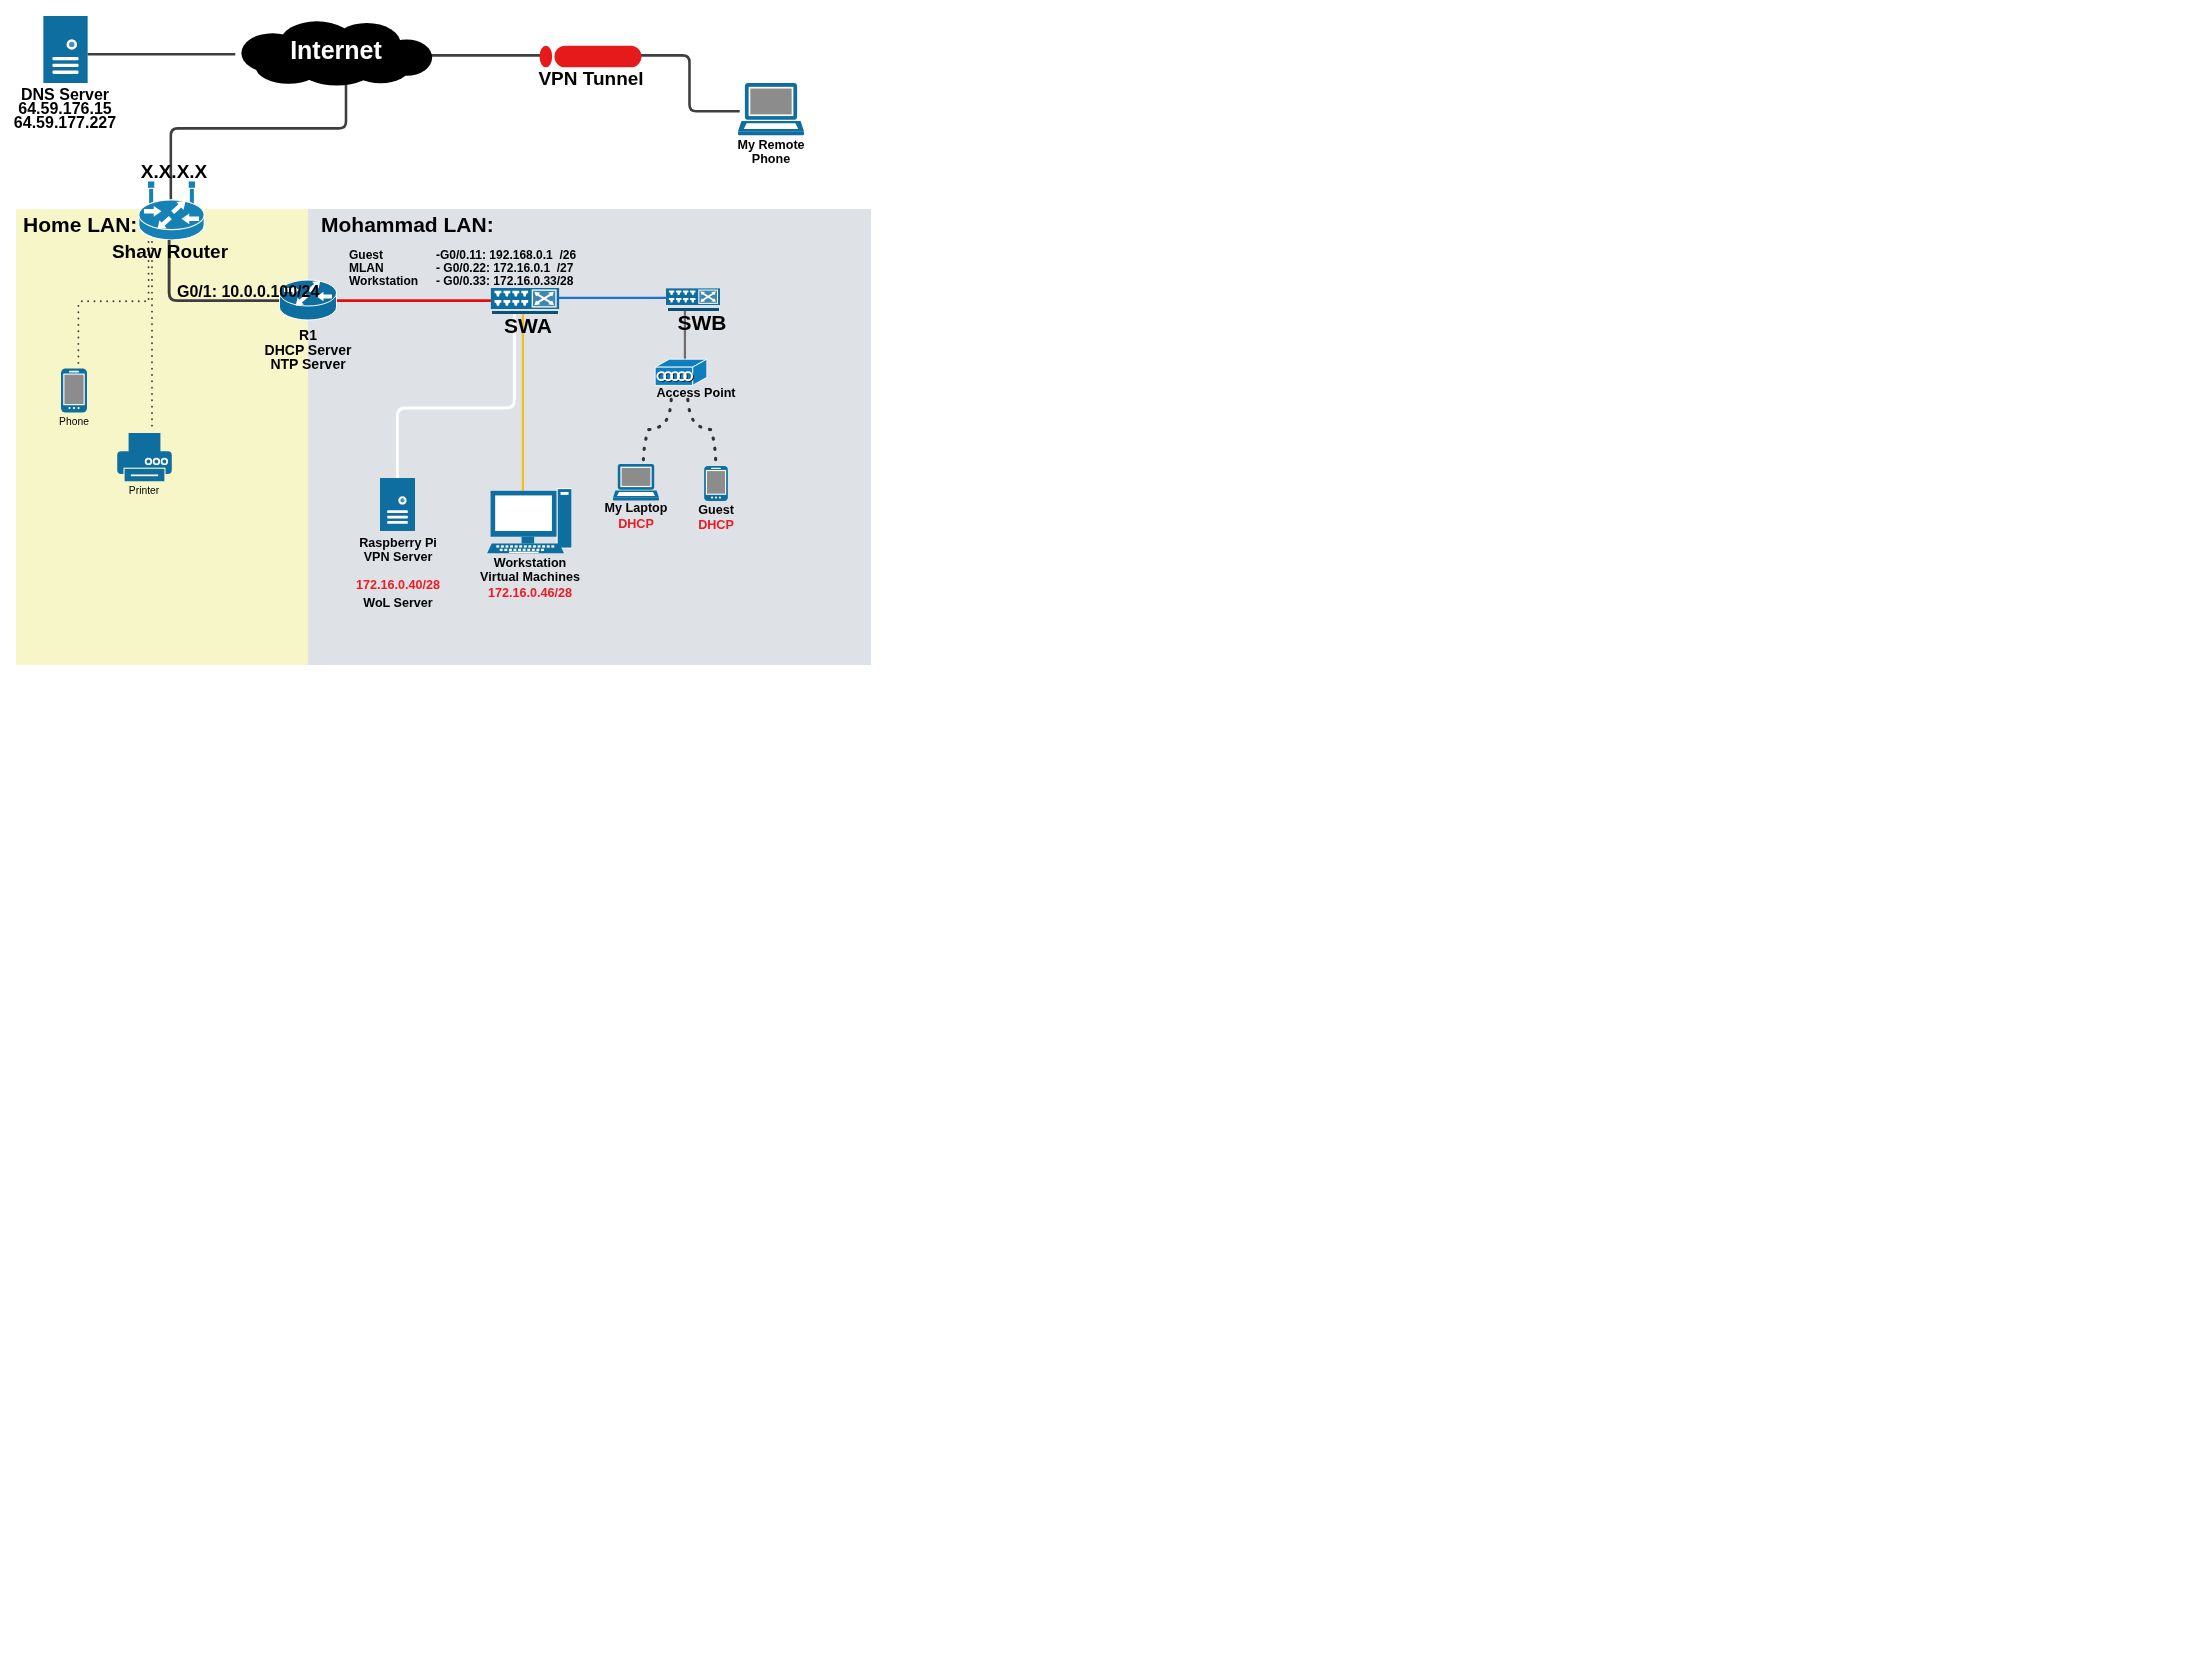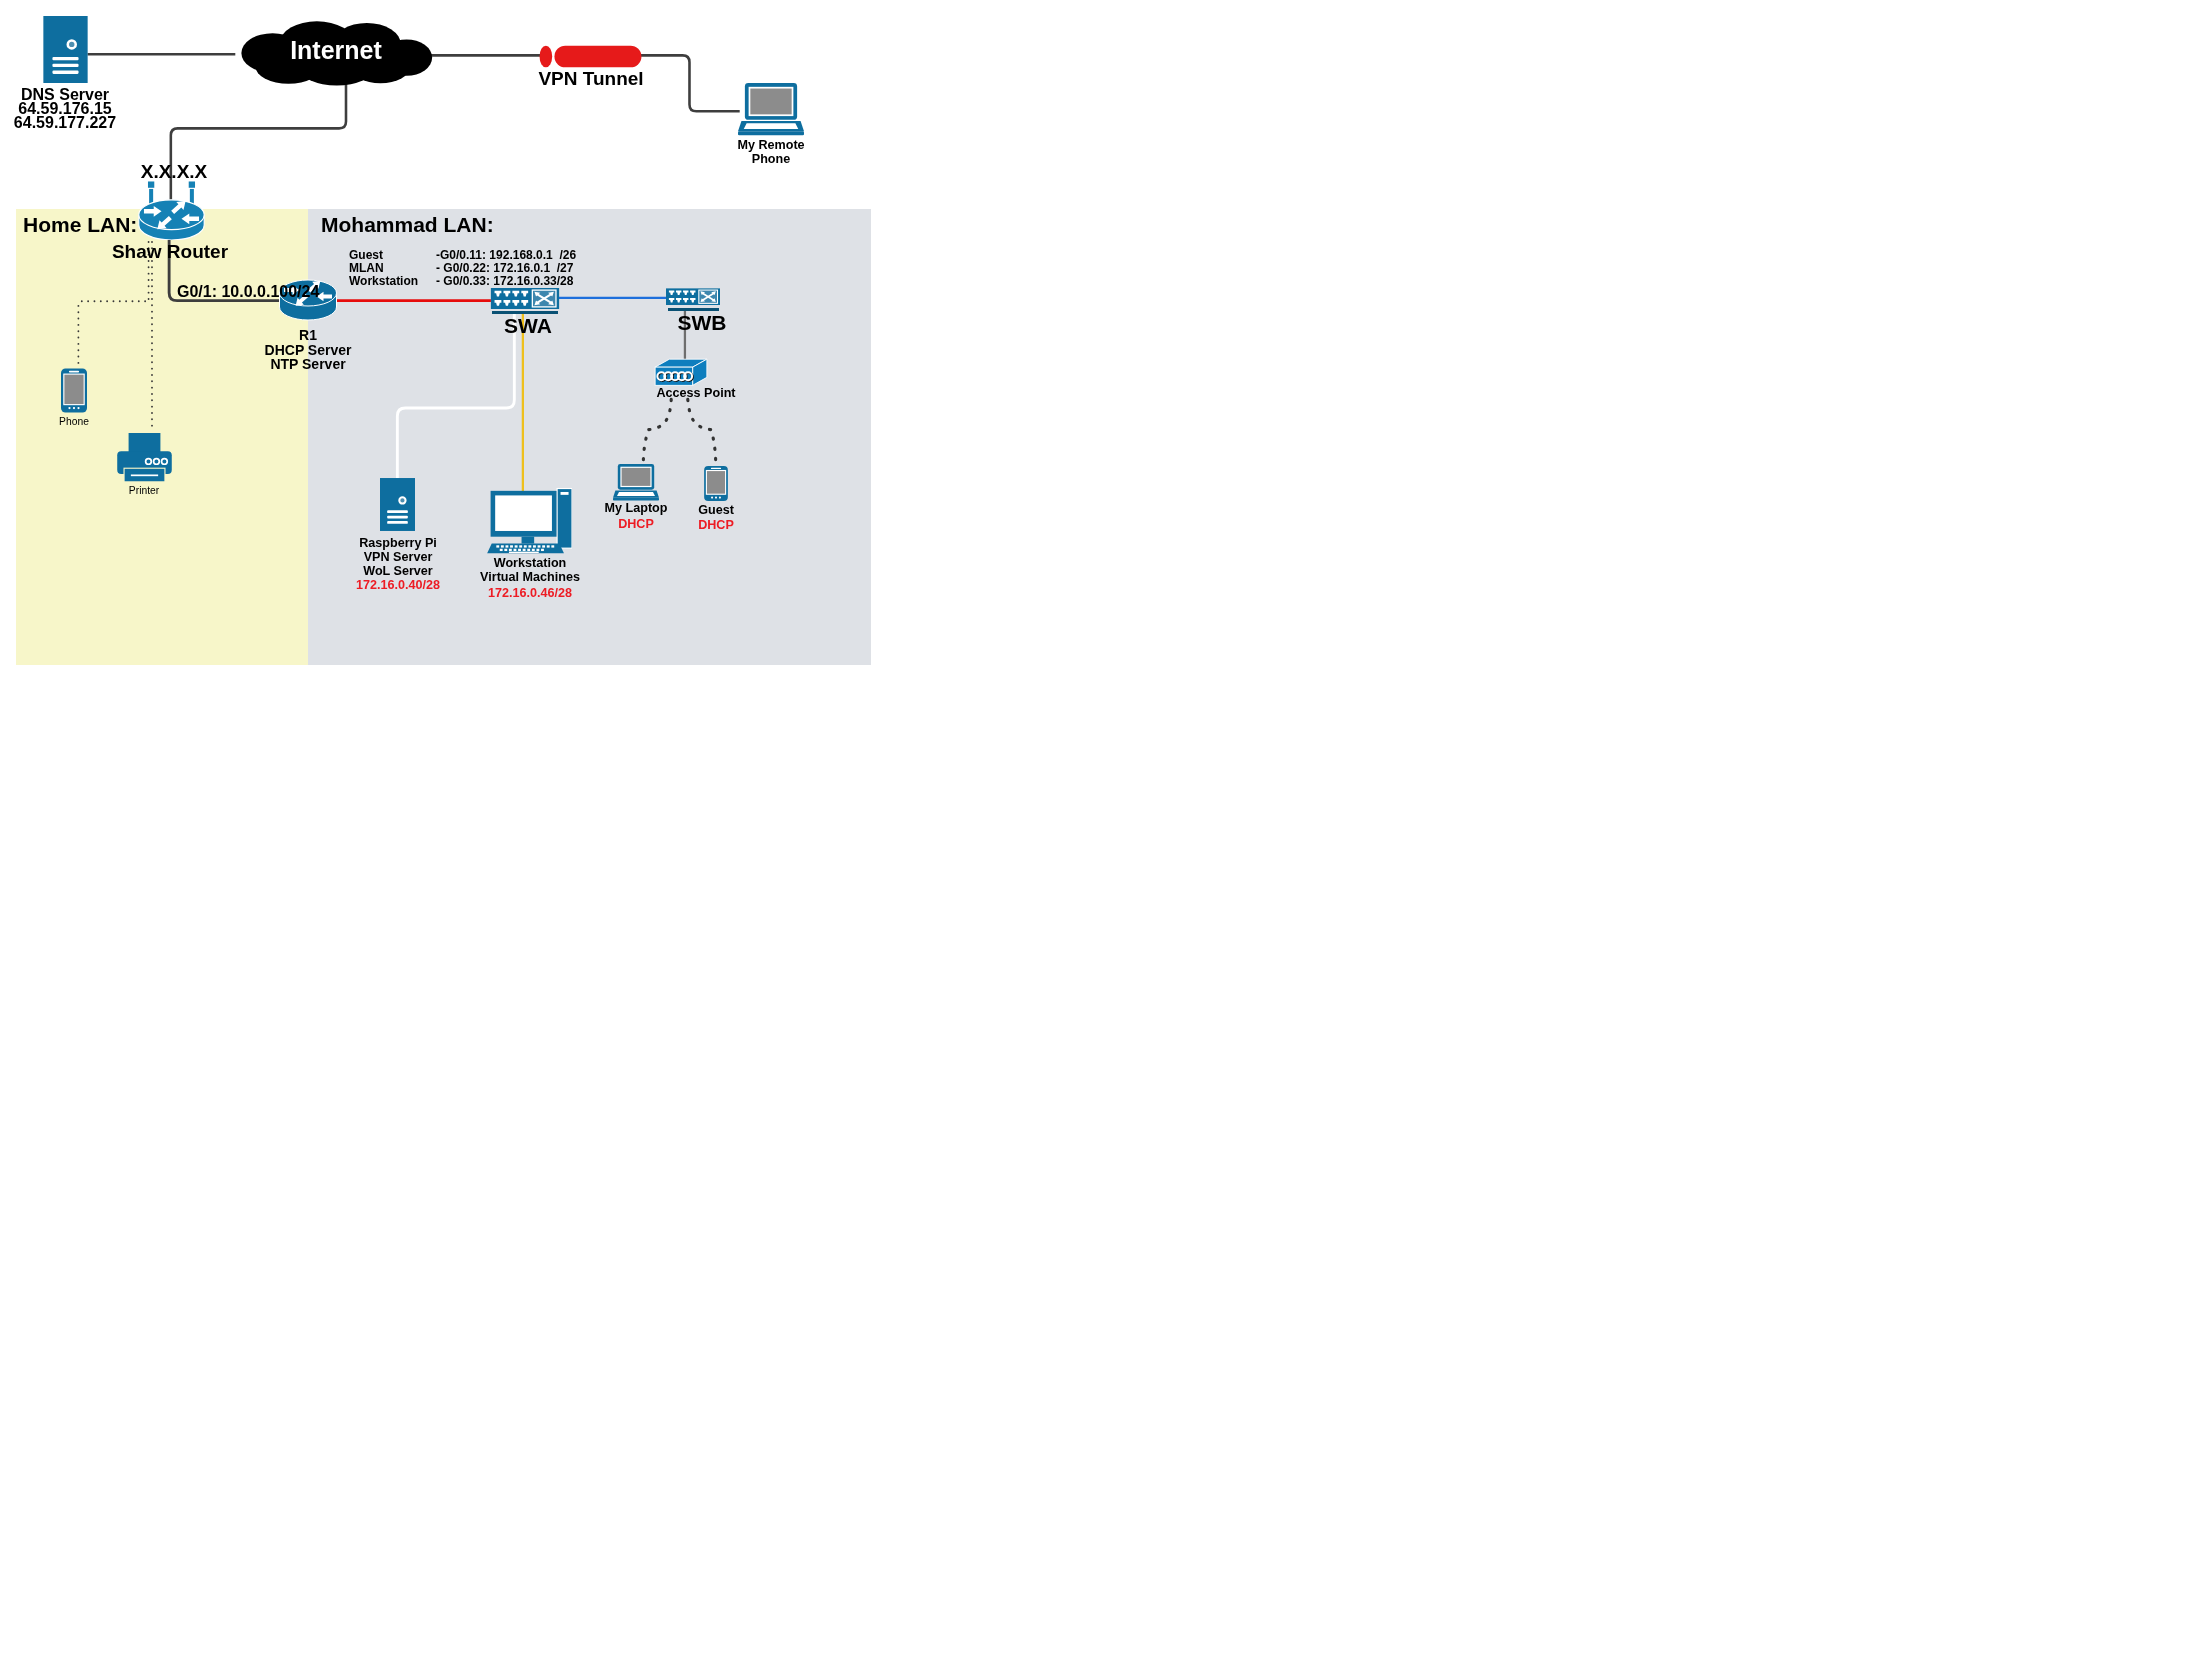--- a/index.html
+++ b/index.html
@@ -319,21 +319,21 @@
   <div class="lbl f27 ctr" style="left:528px;top:315px;">SWA</div>
   <div class="lbl f27 ctr" style="left:702px;top:312px;">SWB</div>
 
   <div class="lbl f22 ctr" style="left:680px;top:387px;margin-left:16px;">Access Point</div>
 
   <div class="lbl small ctr" style="left:74px;top:417px;">Phone</div>
   <div class="lbl small ctr" style="left:144px;top:486px;">Printer</div>
 
   <div class="lbl f22 ctr" style="left:398px;top:537px;">Raspberry Pi</div>
   <div class="lbl f22 ctr" style="left:398px;top:551px;">VPN Server</div>
-  <div class="lbl f22 ctr" style="left:398px;top:565px;">WoL Server</div>
+  <div class="lbl f22 ctr" style="left:398px;top:597px;">WoL Server</div>
   <div class="lbl f22 ctr red" style="left:398px;top:579px;">172.16.0.40/28</div>
 
   <div class="lbl f22 ctr" style="left:530px;top:557px;">Workstation</div>
   <div class="lbl f22 ctr" style="left:530px;top:571px;">Virtual Machines</div>
   <div class="lbl f22 ctr red" style="left:530px;top:587px;">172.16.0.46/28</div>
 
   <div class="lbl f22 ctr" style="left:636px;top:502px;">My Laptop</div>
   <div class="lbl f22 ctr red" style="left:636px;top:518px;">DHCP</div>
 
   <div class="lbl f22 ctr" style="left:716px;top:504px;">Guest</div>

